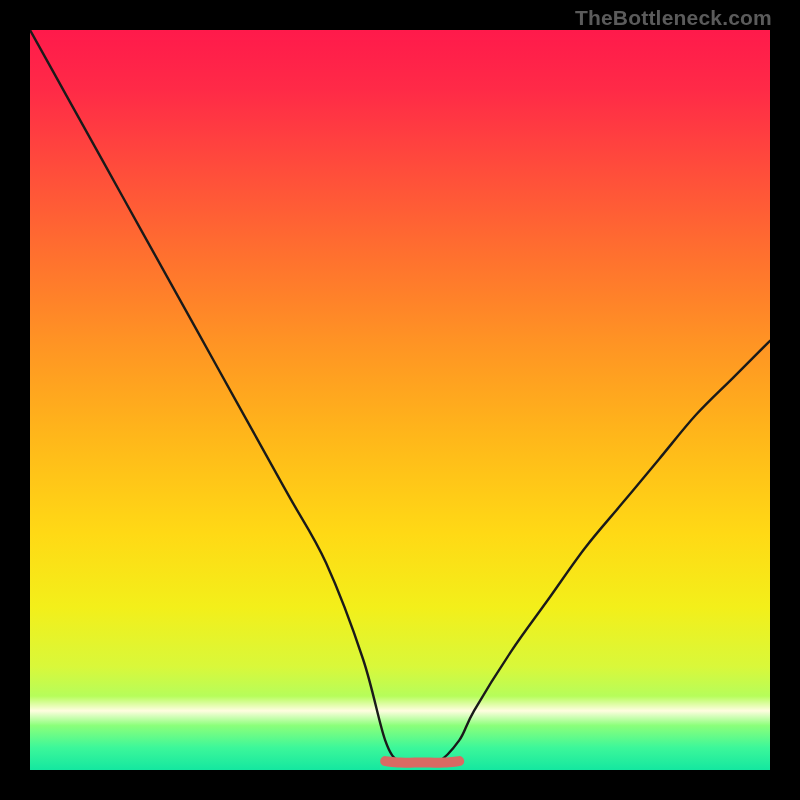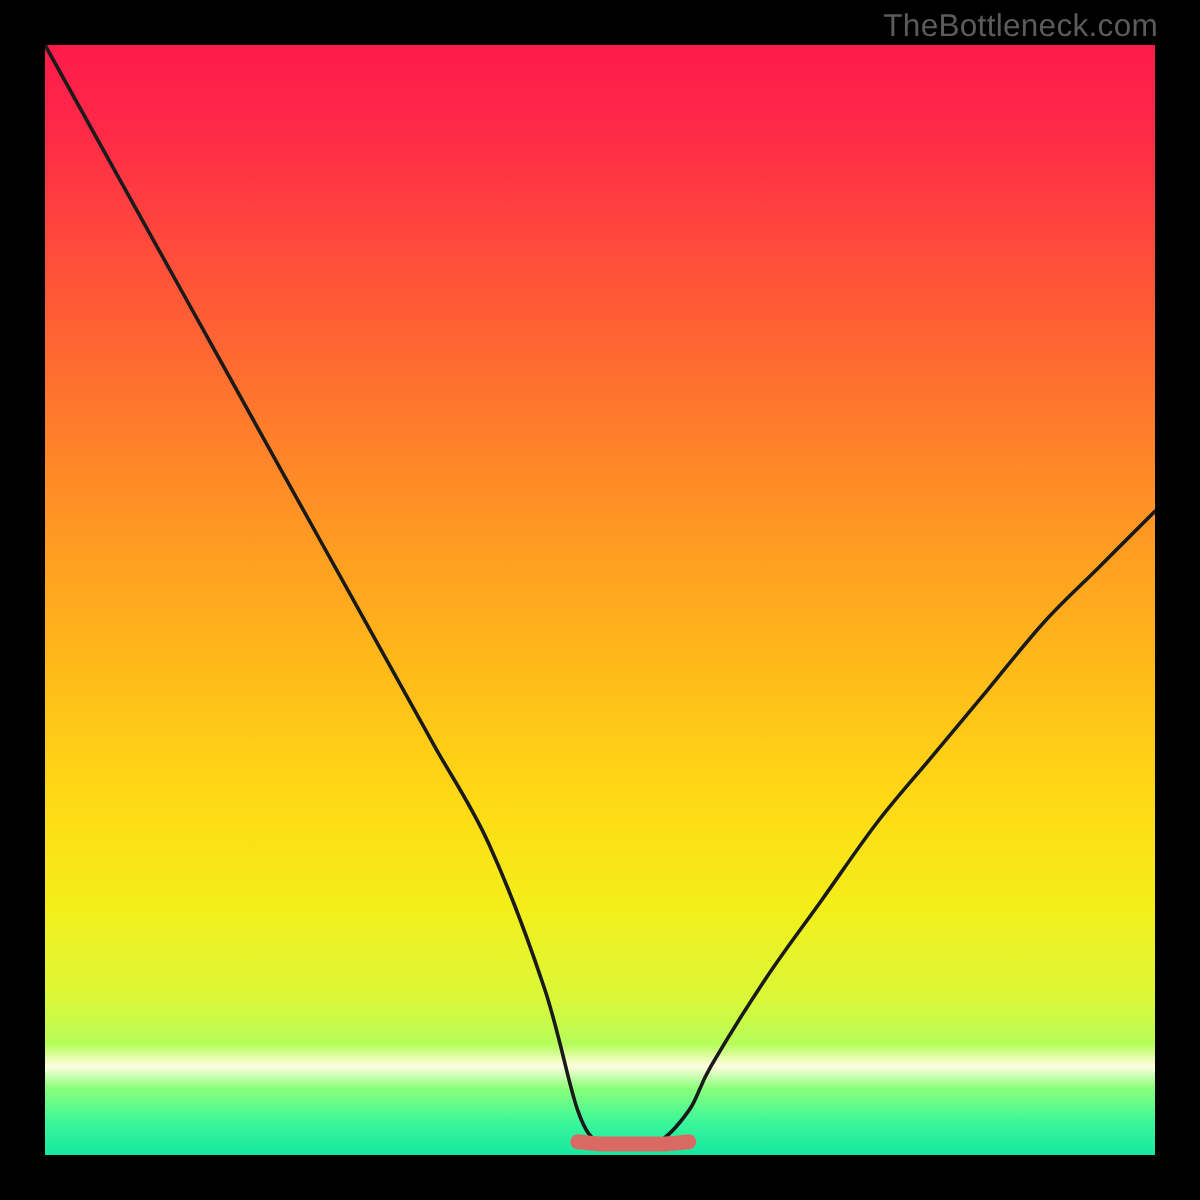--- a/index.html
+++ b/index.html
@@ -30,21 +30,21 @@
   .gradient {
     position: absolute;
     inset: 0;
   }
   .watermark {
     position: absolute;
     top: 6px;
     right: 28px;
     color: #5b5b5b;
     font-size: 21px;
-    font-weight: 400;
+    font-weight: 700;
     letter-spacing: 0.2px;
     user-select: none;
   }
   svg.curve {
     position: absolute;
     inset: 0;
   }
 </style>
 </head>
 <body>

